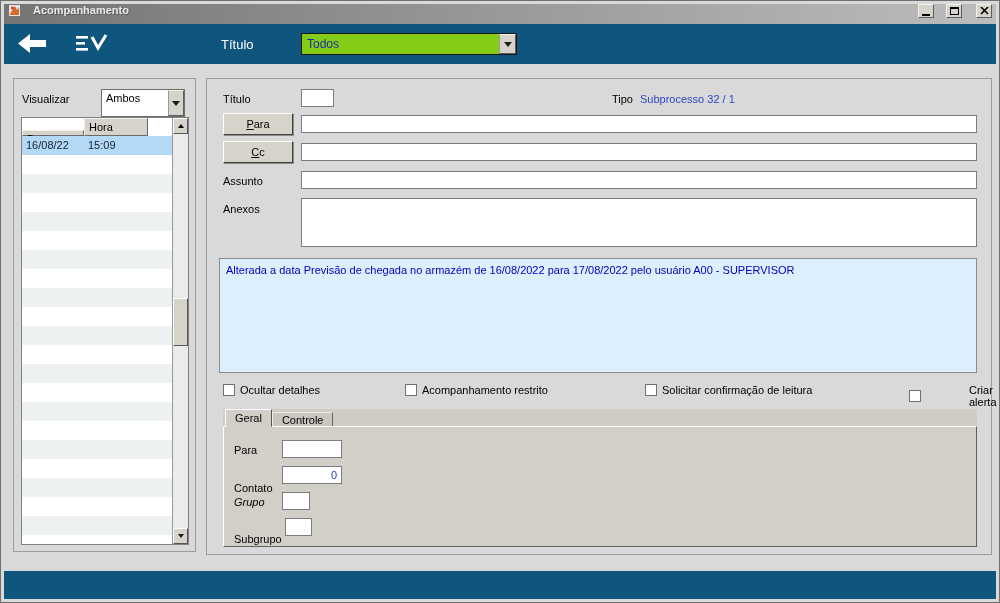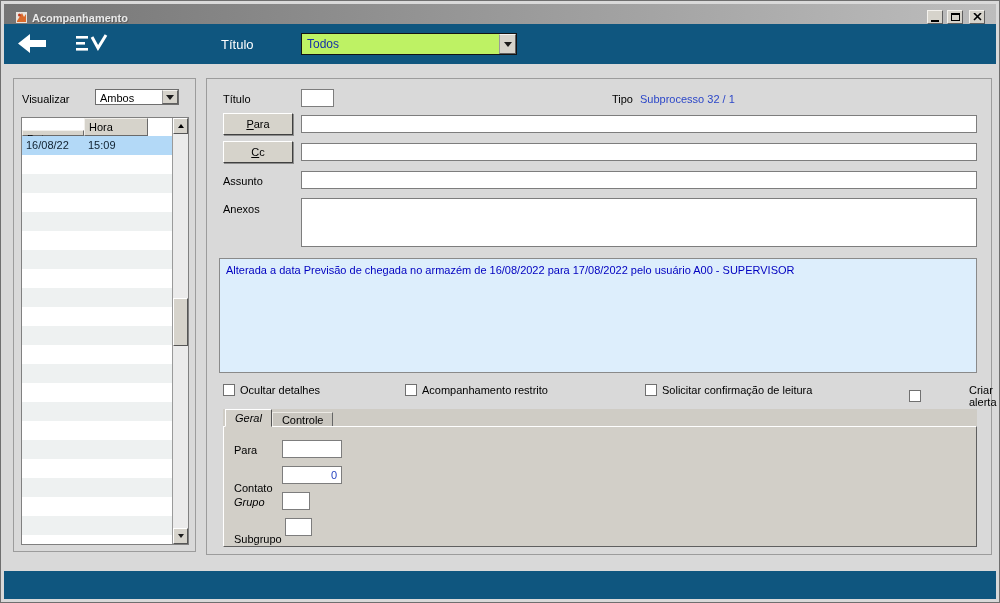--- a/index.html
+++ b/index.html
@@ -12,36 +12,36 @@
   }
   *{box-sizing:border-box; margin:0; padding:0;}
   body{font-family:"Liberation Sans", sans-serif; font-size:11px; background:#555; }
   .window{
     width:1000px; height:603px; background:#d9d9d9;
     border:1px solid #6f6f6f; padding:3px;
     display:flex; flex-direction:column; position:relative;
   }
   
   .titlebar{height:20px; flex:0 0 20px; background:linear-gradient(to right,#757575,#bdbdbd);
-    display:flex; align-items:flex-end; padding:0 11px; gap:4px;}
+    display:flex; align-items:flex-start; padding:0 4px; gap:12px;}
   .title-text{color:#e9e9e9; font-weight:bold; font-size:11px; flex:1;
     text-shadow:1px 1px 0 rgba(0,0,0,.25); white-space:nowrap; overflow:hidden;}
   .win-btn{width:16px; height:14px; background:var(--face);
     border:1px solid; border-color:#f4f2ee #5f5f5f #5f5f5f #f4f2ee;
     display:flex; align-items:center; justify-content:center; cursor:default;}
   .glyph-min{width:8px; height:2px; background:#000; margin-top:7px;}
   .glyph-max{width:9px; height:8px; border:1px solid #000; border-top-width:2px;}
   .close-gap{margin-left:2px;}
   
   .toolbar{height:40px; flex:0 0 40px; background:var(--toolbar); position:relative;}
   .tb-back{position:absolute; left:14px; top:10px; cursor:pointer;}
   .tb-view{position:absolute; left:72px; top:10px; cursor:pointer;}
   .tb-label{position:absolute; left:217px; top:13px; color:#fff; font-size:13px;}
   .tb-combo{position:absolute; left:297px; top:9px; width:216px; height:22px;
-    background:#bef264; border:1px solid #141414; display:flex;justify-content:center;}
+    background:#84cc16; border:1px solid #141414; display:flex;justify-content:center;}
   .tb-combo .val{flex:1; color:#1530a8; font-size:12px; padding:3px 5px; white-space:nowrap; overflow:hidden;}
   .arrow-btn{width:17px; background:var(--face);
     border:1px solid; border-color:#f4f2ee #5f5f5f #5f5f5f #f4f2ee; border-left-color:#9a9a9a;
     display:flex; align-items:center; justify-content:center;}
   .tri-down{width:0; height:0; border:4px solid transparent; border-top:5px solid #1c1c1c; margin-top:4px;}
   
   .content{flex:1 1 auto; position:relative; background:#d9d9d9;}
   .panel{position:absolute; background:#d9d9d9; border:1px solid #9c9c9c;}
   .lp{left:9px; top:14px; width:183px; height:474px;}
   .rp{left:202px; top:14px; width:786px; height:477px;}
@@ -85,21 +85,21 @@
     color:var(--msgtext); line-height:14px; overflow:hidden;}
   .tipo-group{position:absolute; left:405px; top:14px; display:flex; gap:7px;}
   .tipo-group .tipo-val{color:var(--link);}
   .cb{position:absolute; top:305px; display:flex; align-items:center; gap:5px; cursor:pointer;}
   .cb-box{width:12px; height:12px; background:#fff; border:1px solid #707070; flex:0 0 12px;}
   
   .tabstrip{position:absolute; left:16px; top:330px; width:754px; height:18px;
     background:#cfccc5; display:flex; align-items:flex-end; padding-left:2px;}
   .tab{padding:0 9px; display:flex; align-items:center; position:relative; cursor:pointer; color:#000;}
   .tab.active{height:18px; z-index:3; background:#d2cfc8;
-    border:1px solid; border-color:#ffffff #555 #d2cfc8 #ffffff;font-style:italic;}
+    border:1px solid; border-color:#ffffff #555 #d2cfc8 #ffffff;}
   .tab.inactive{height:15px; background:#c9c6bf;
     border:1px solid; border-color:#eceae5 #666 #9a9a9a #eceae5;}
   .tabpanel{position:absolute; left:16px; top:347px; width:754px; height:121px;
     background:#d2cfc8; border:1px solid; border-color:#ffffff #5f5f5f #5f5f5f #ffffff; z-index:2;}
   .tabpanel .field{background:#fff;}
   .num{text-align:right; color:#2743c0;}
   
   .bottombar{height:28px; flex:0 0 28px; background:var(--toolbar);}
 </style>
 </head>
@@ -149,21 +149,21 @@
       <span class="arrow-btn">
           <span class="tri-down"></span>
         </span>
     </div>
   </div>
 
   <div class="content">
 
     <div class="panel lp">
       <span class="lbl" style="left:8px; top:14px;">Visualizar</span>
-      <div class="combo" style="left:81px; top:10px; width:84px; height:16px;">
+      <div class="combo" style="left:87px; top:10px; width:84px; height:28px;">
         <span class="val">Ambos</span>
         <span class="arrow-btn" style="width:16px;">
             <span class="tri-down"></span>
           </span>
       </div>
 
       <div class="dt">
         <div class="dt-head">
           <span class="dt-hcell hc1">Data</span>
           <span class="dt-hcell hc2">Hora</span>

